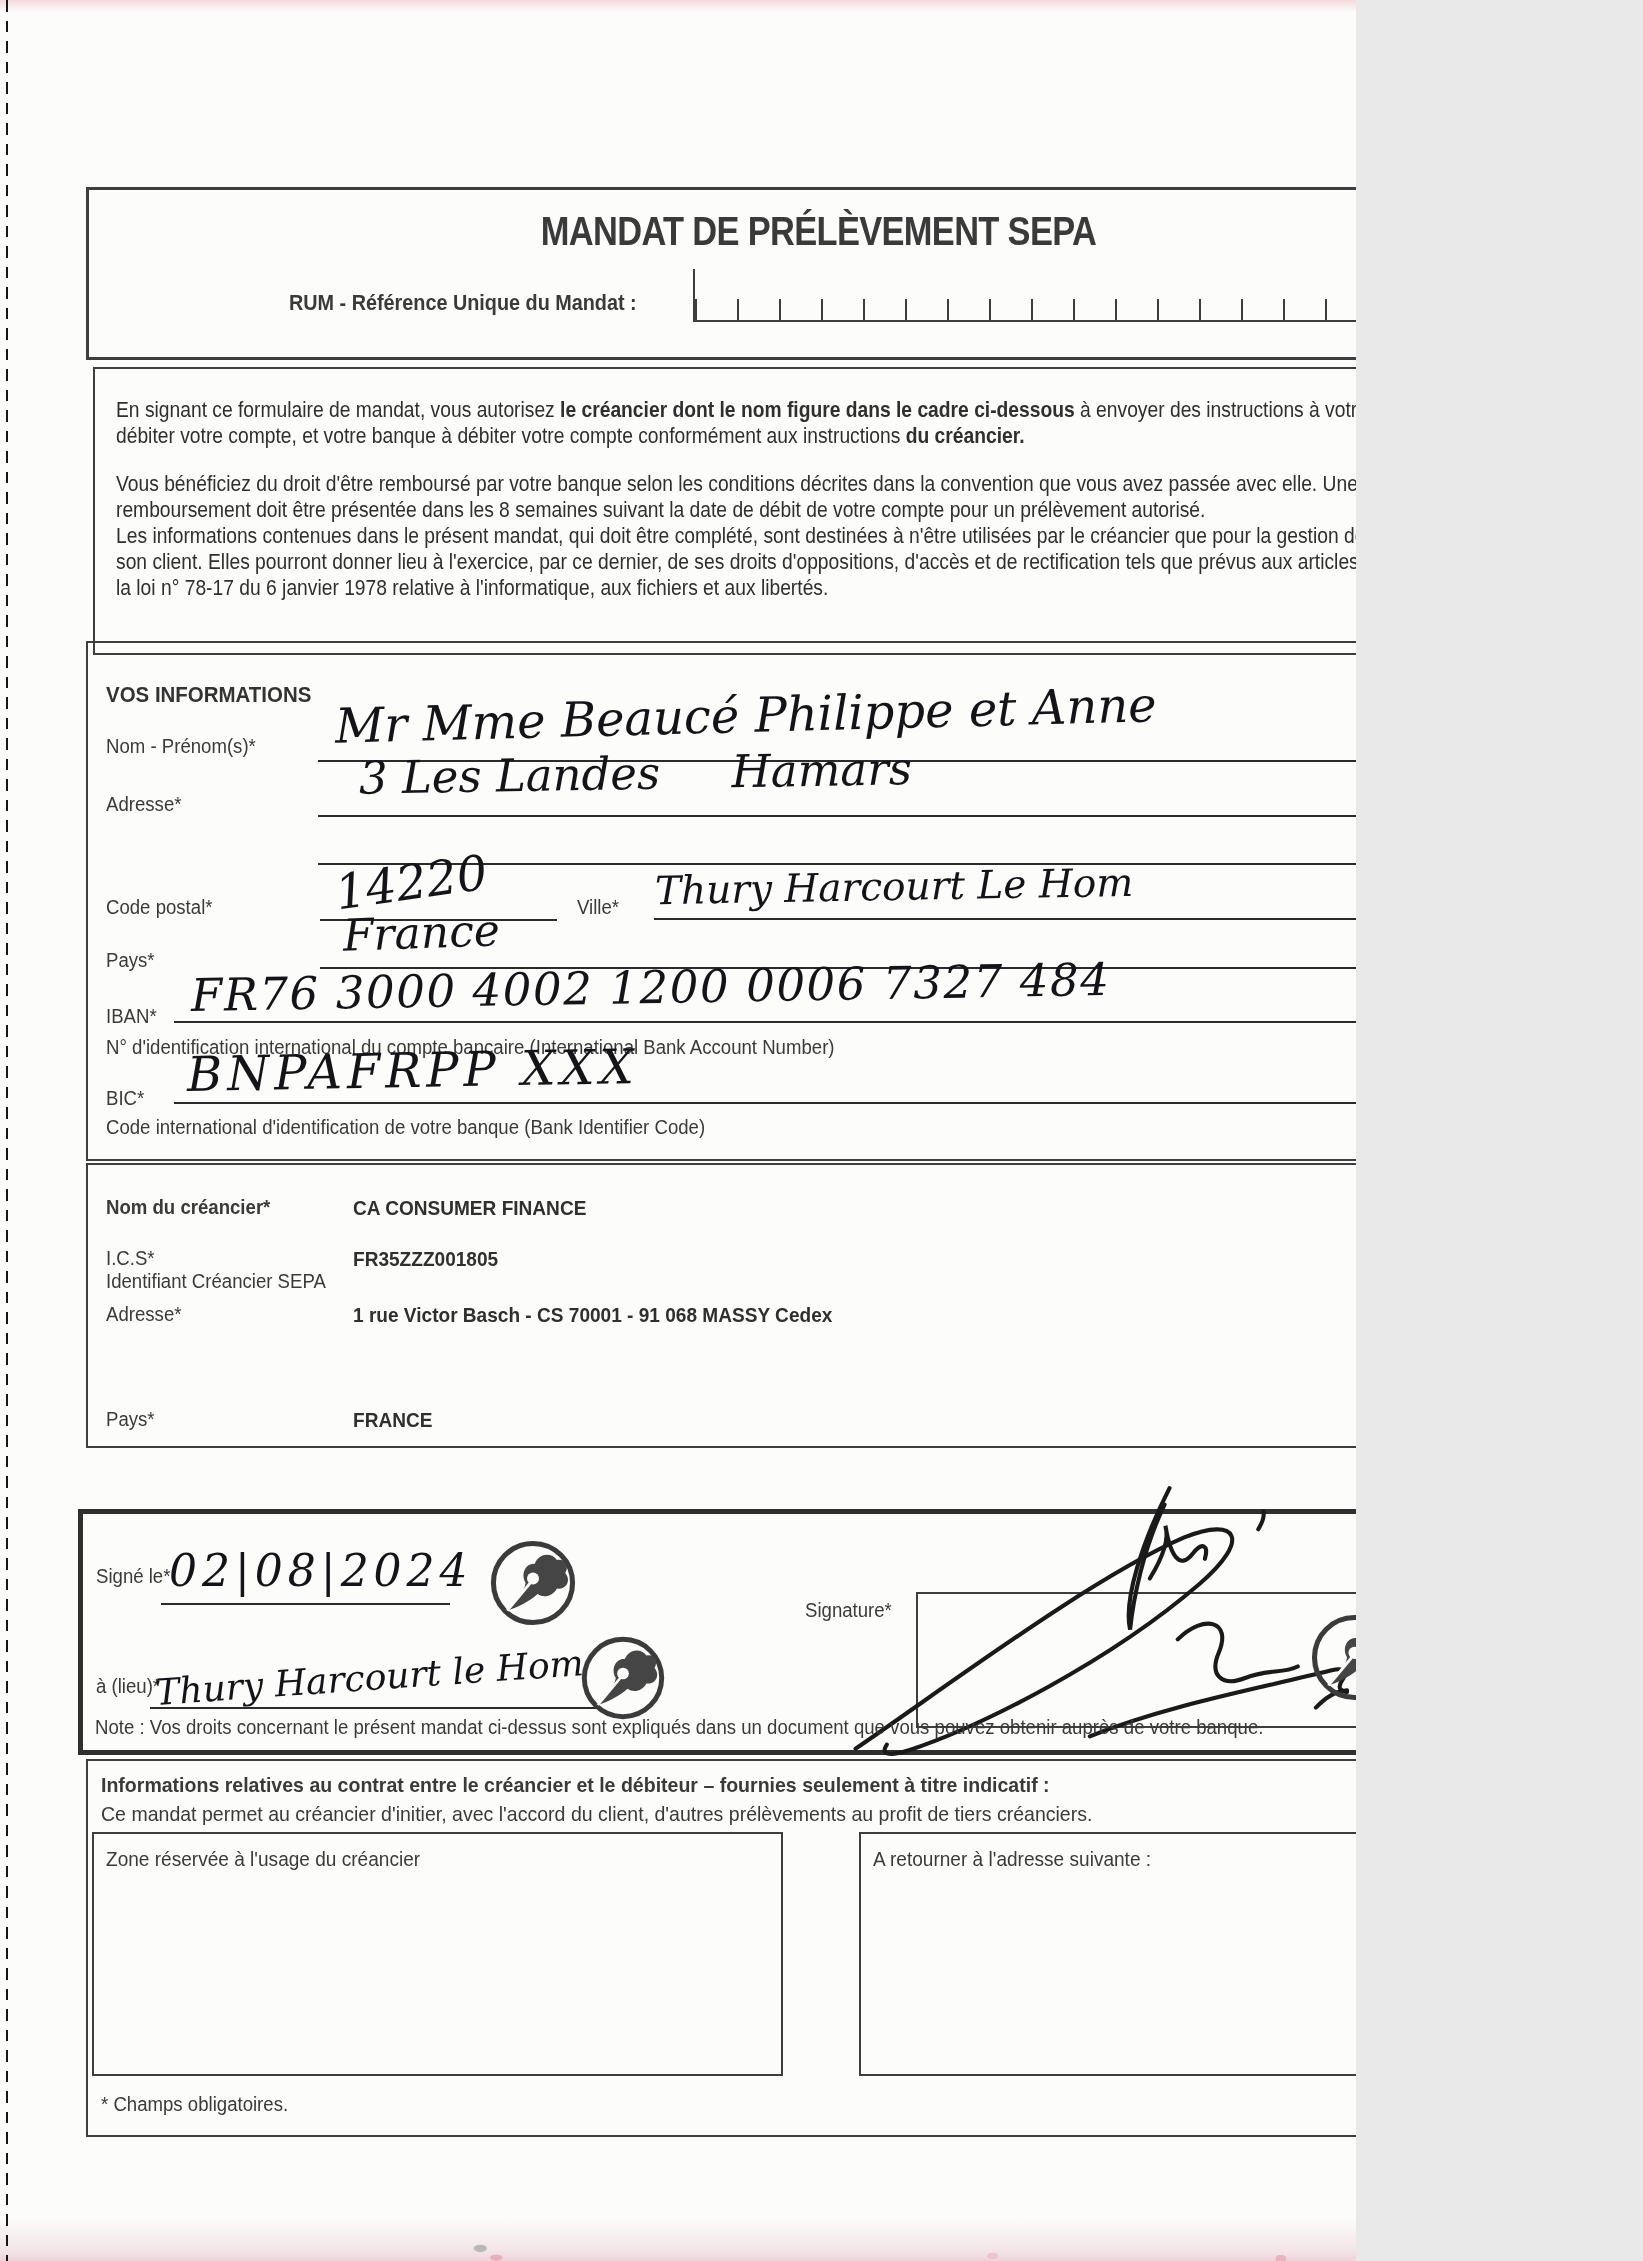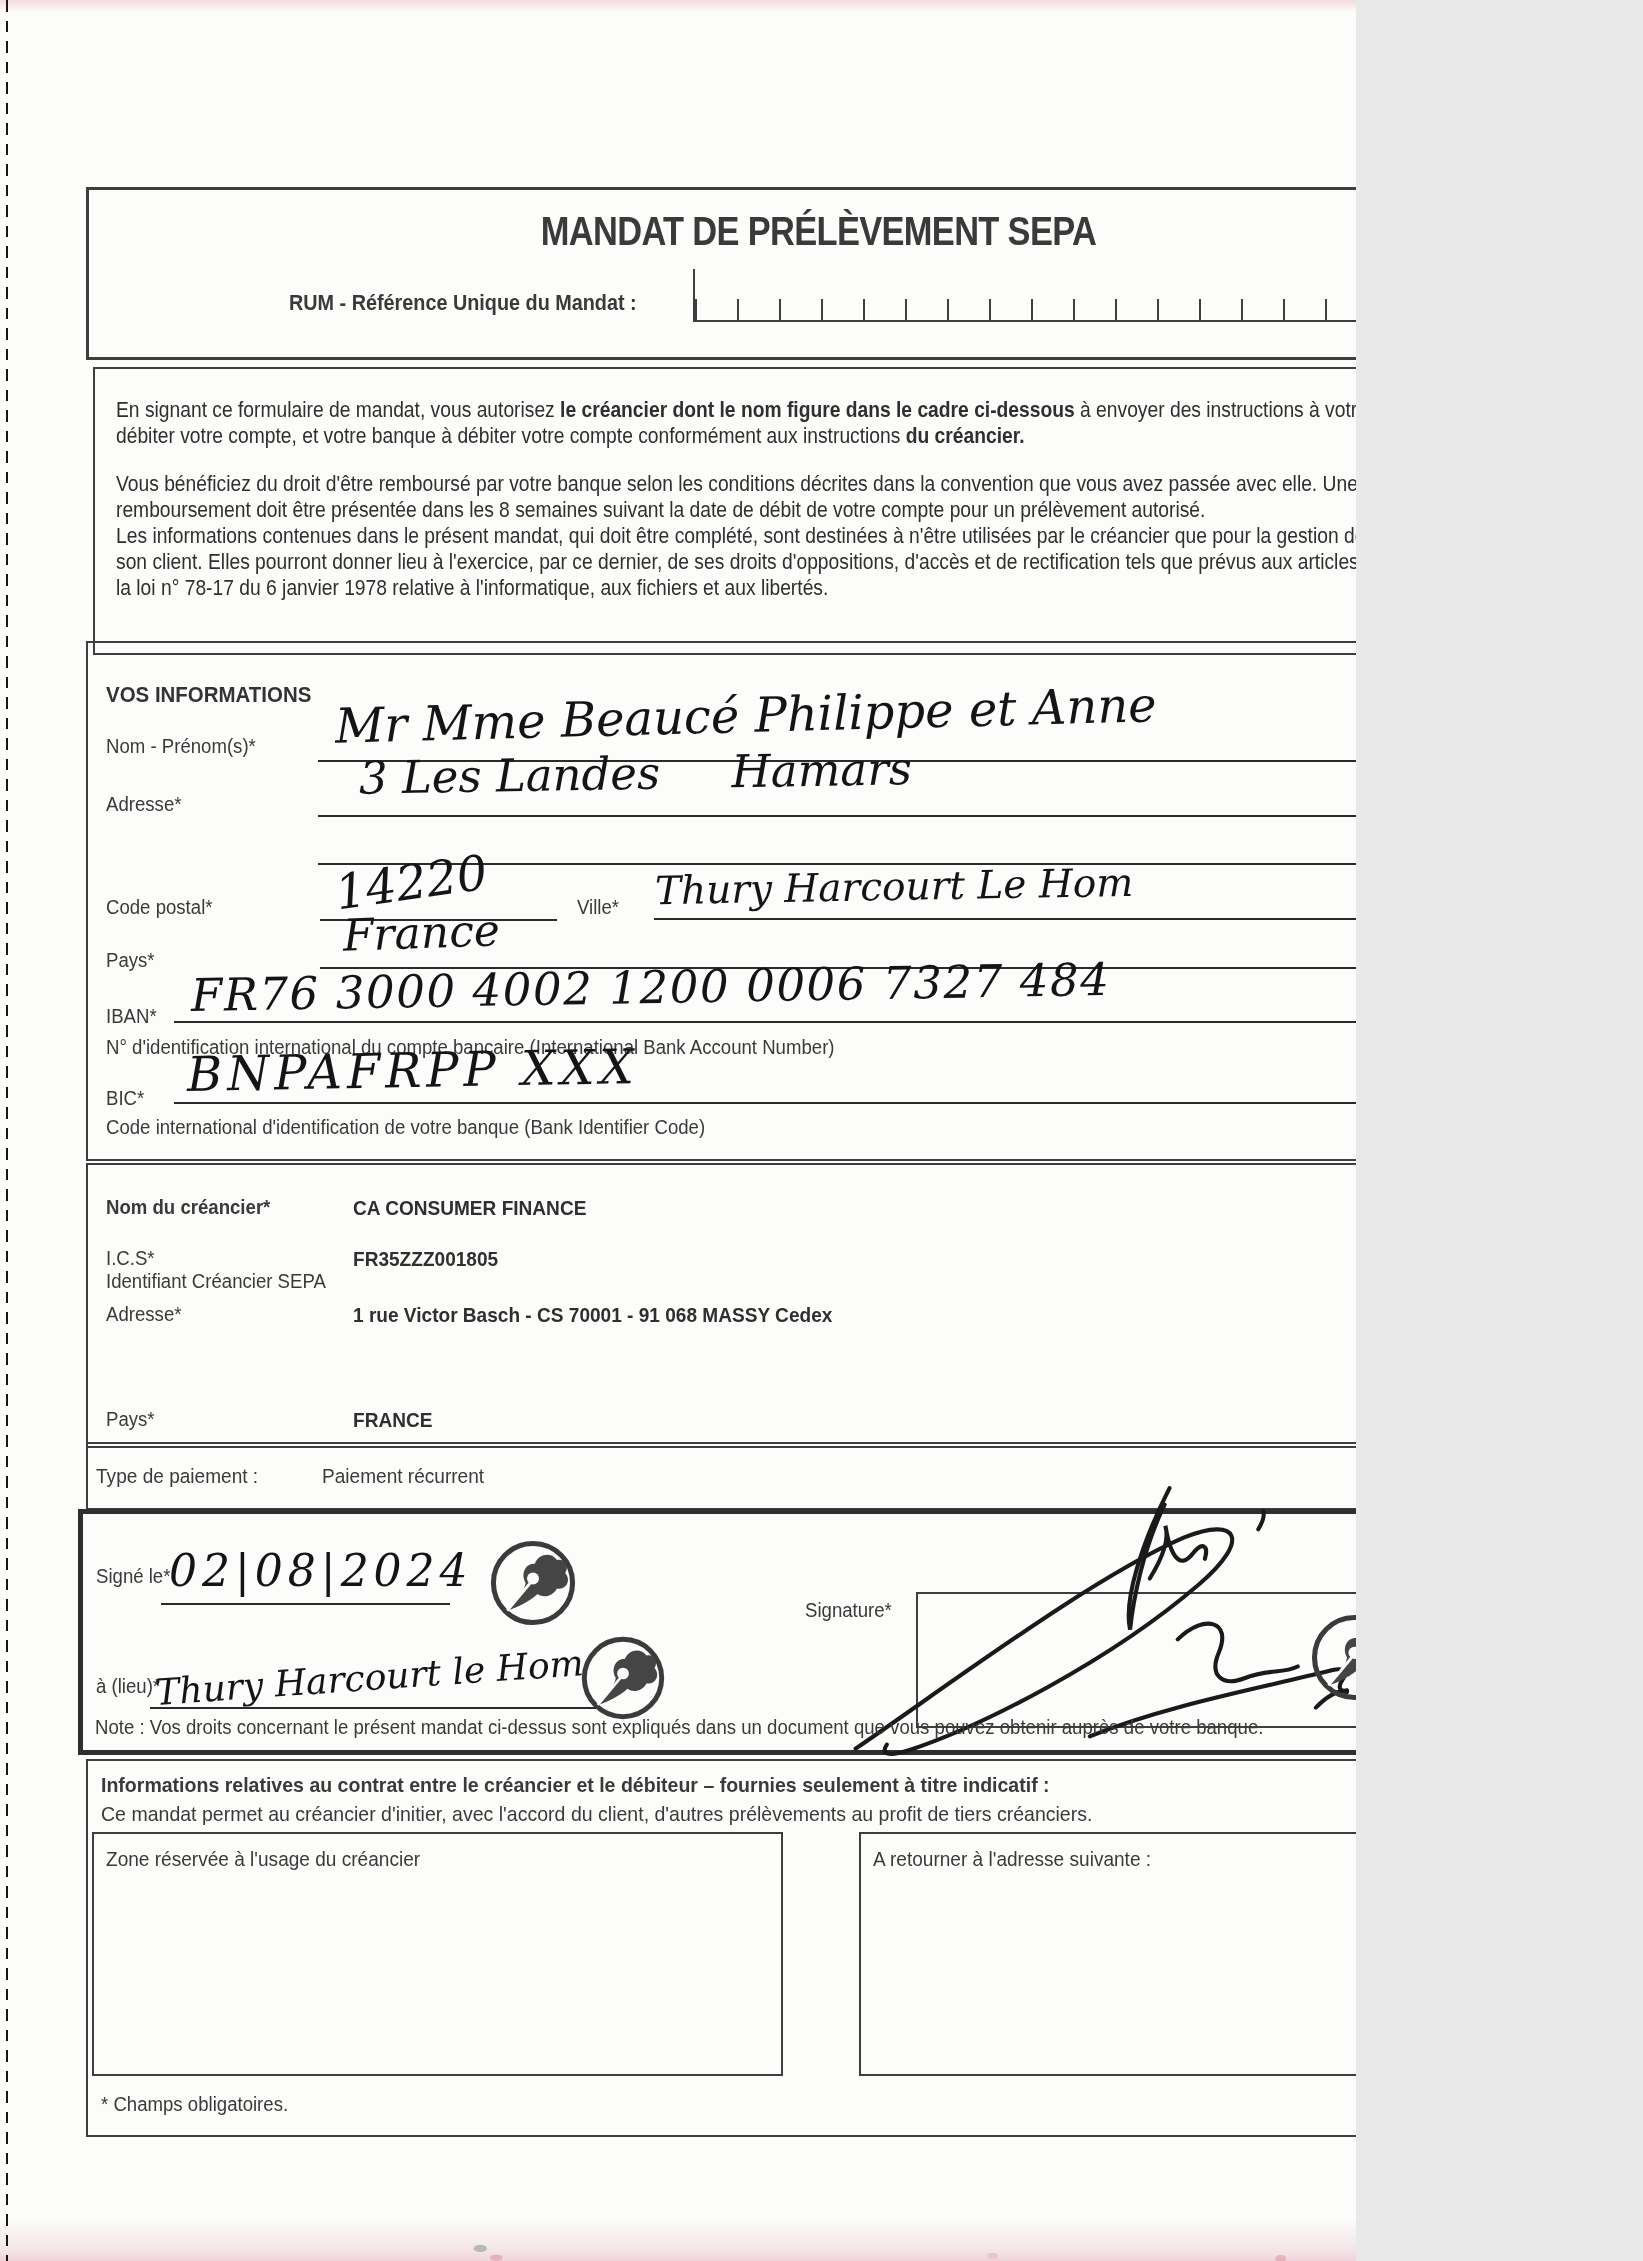--- a/index.html
+++ b/index.html
@@ -131,24 +131,20 @@
     <div class="lbl" style="left:18px;top:105px;">Identifiant Créancier SEPA</div>
     <div class="val" style="left:265px;top:82px;">FR35ZZZ001805</div>
 
     <div class="lbl" style="left:18px;top:138px;">Adresse*</div>
     <div class="val" style="left:265px;top:138px;">1 rue Victor Basch - CS 70001 - 91 068 MASSY Cedex</div>
 
     <div class="lbl" style="left:18px;top:243px;">Pays*</div>
     <div class="val" style="left:265px;top:243px;">FRANCE</div>
   </div>
 
-  <div class="box" style="left:86px;top:1442px;width:1459px;height:64px;">
-    <div class="lbl" style="left:8.2px;top:20px;font-size:20.5px;">Type de paiement :</div>
-    <div class="lbl" style="left:234px;top:20px;font-size:20.5px;">Paiement récurrent</div>
-  </div>
 
   <div class="box sig-box" style="left:78px;top:1509px;width:1453px;height:236px;">
 
     <div class="lbl" style="left:13px;top:51px;">Signé le*</div>
     <div class="wline" style="left:78px;top:89px;width:289px;"></div>
     <div class="hand" style="left:86px;top:35px;font-size:44px;letter-spacing:5px;">02|08|2024</div>
     <div class="stamp" style="left:404px;top:23px;">
       <svg width="92" height="92" viewBox="0 0 100 100">
           <use href="#nib"></use>
         </svg>

